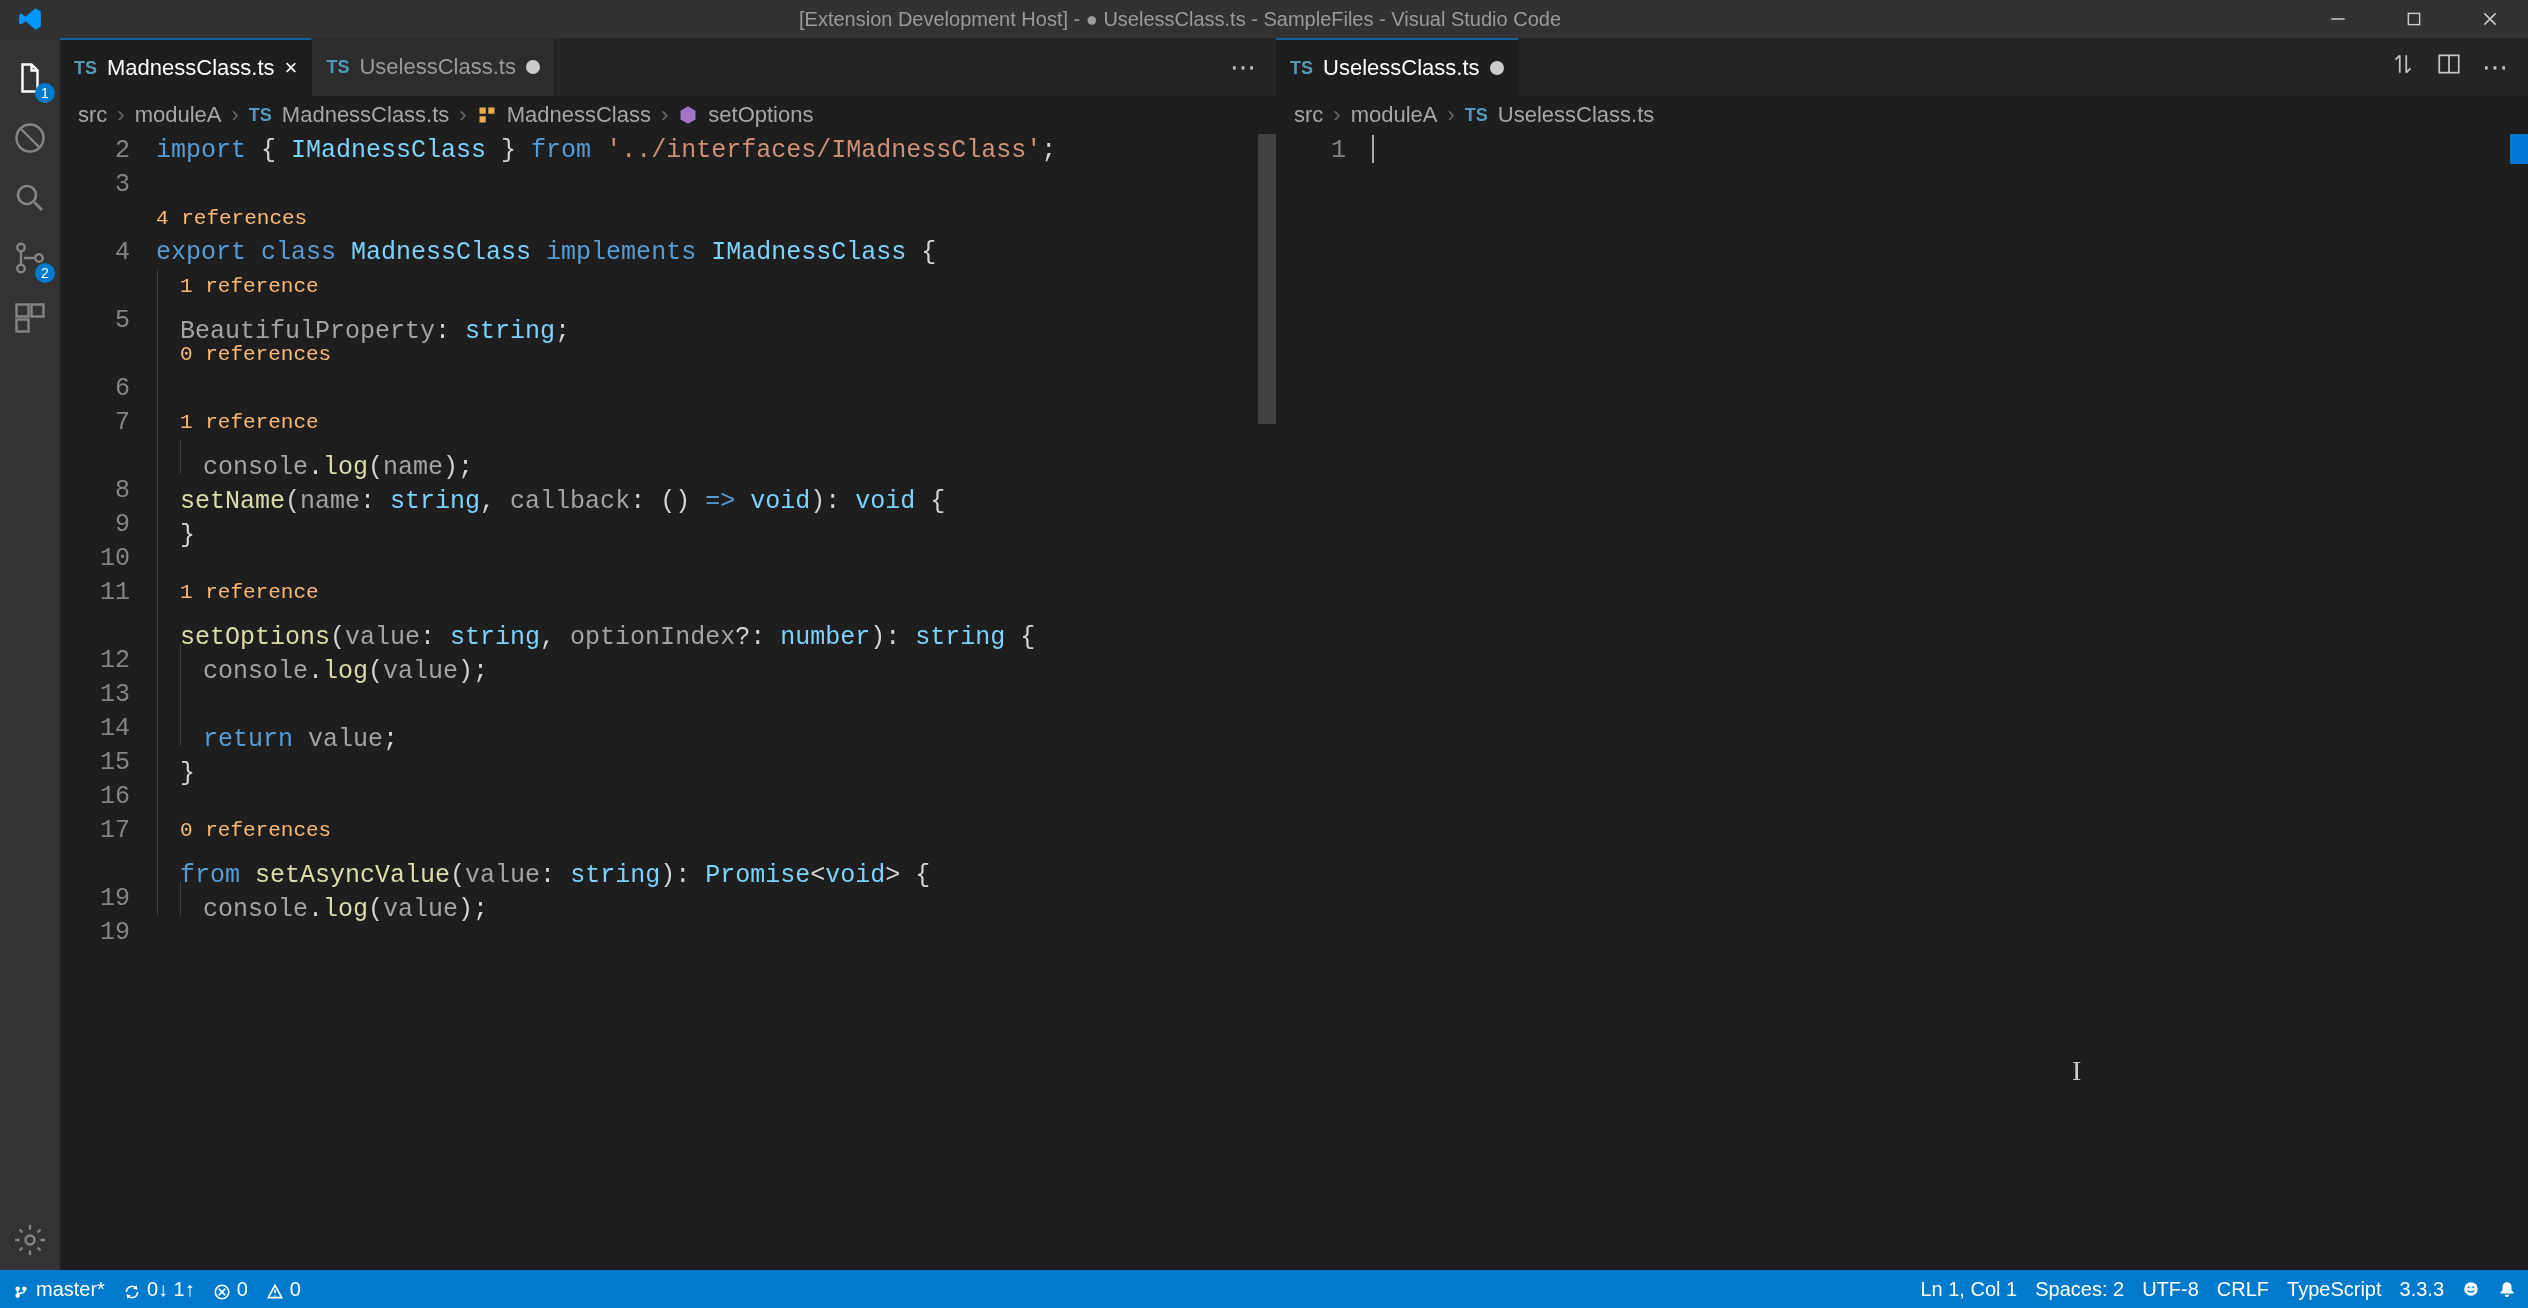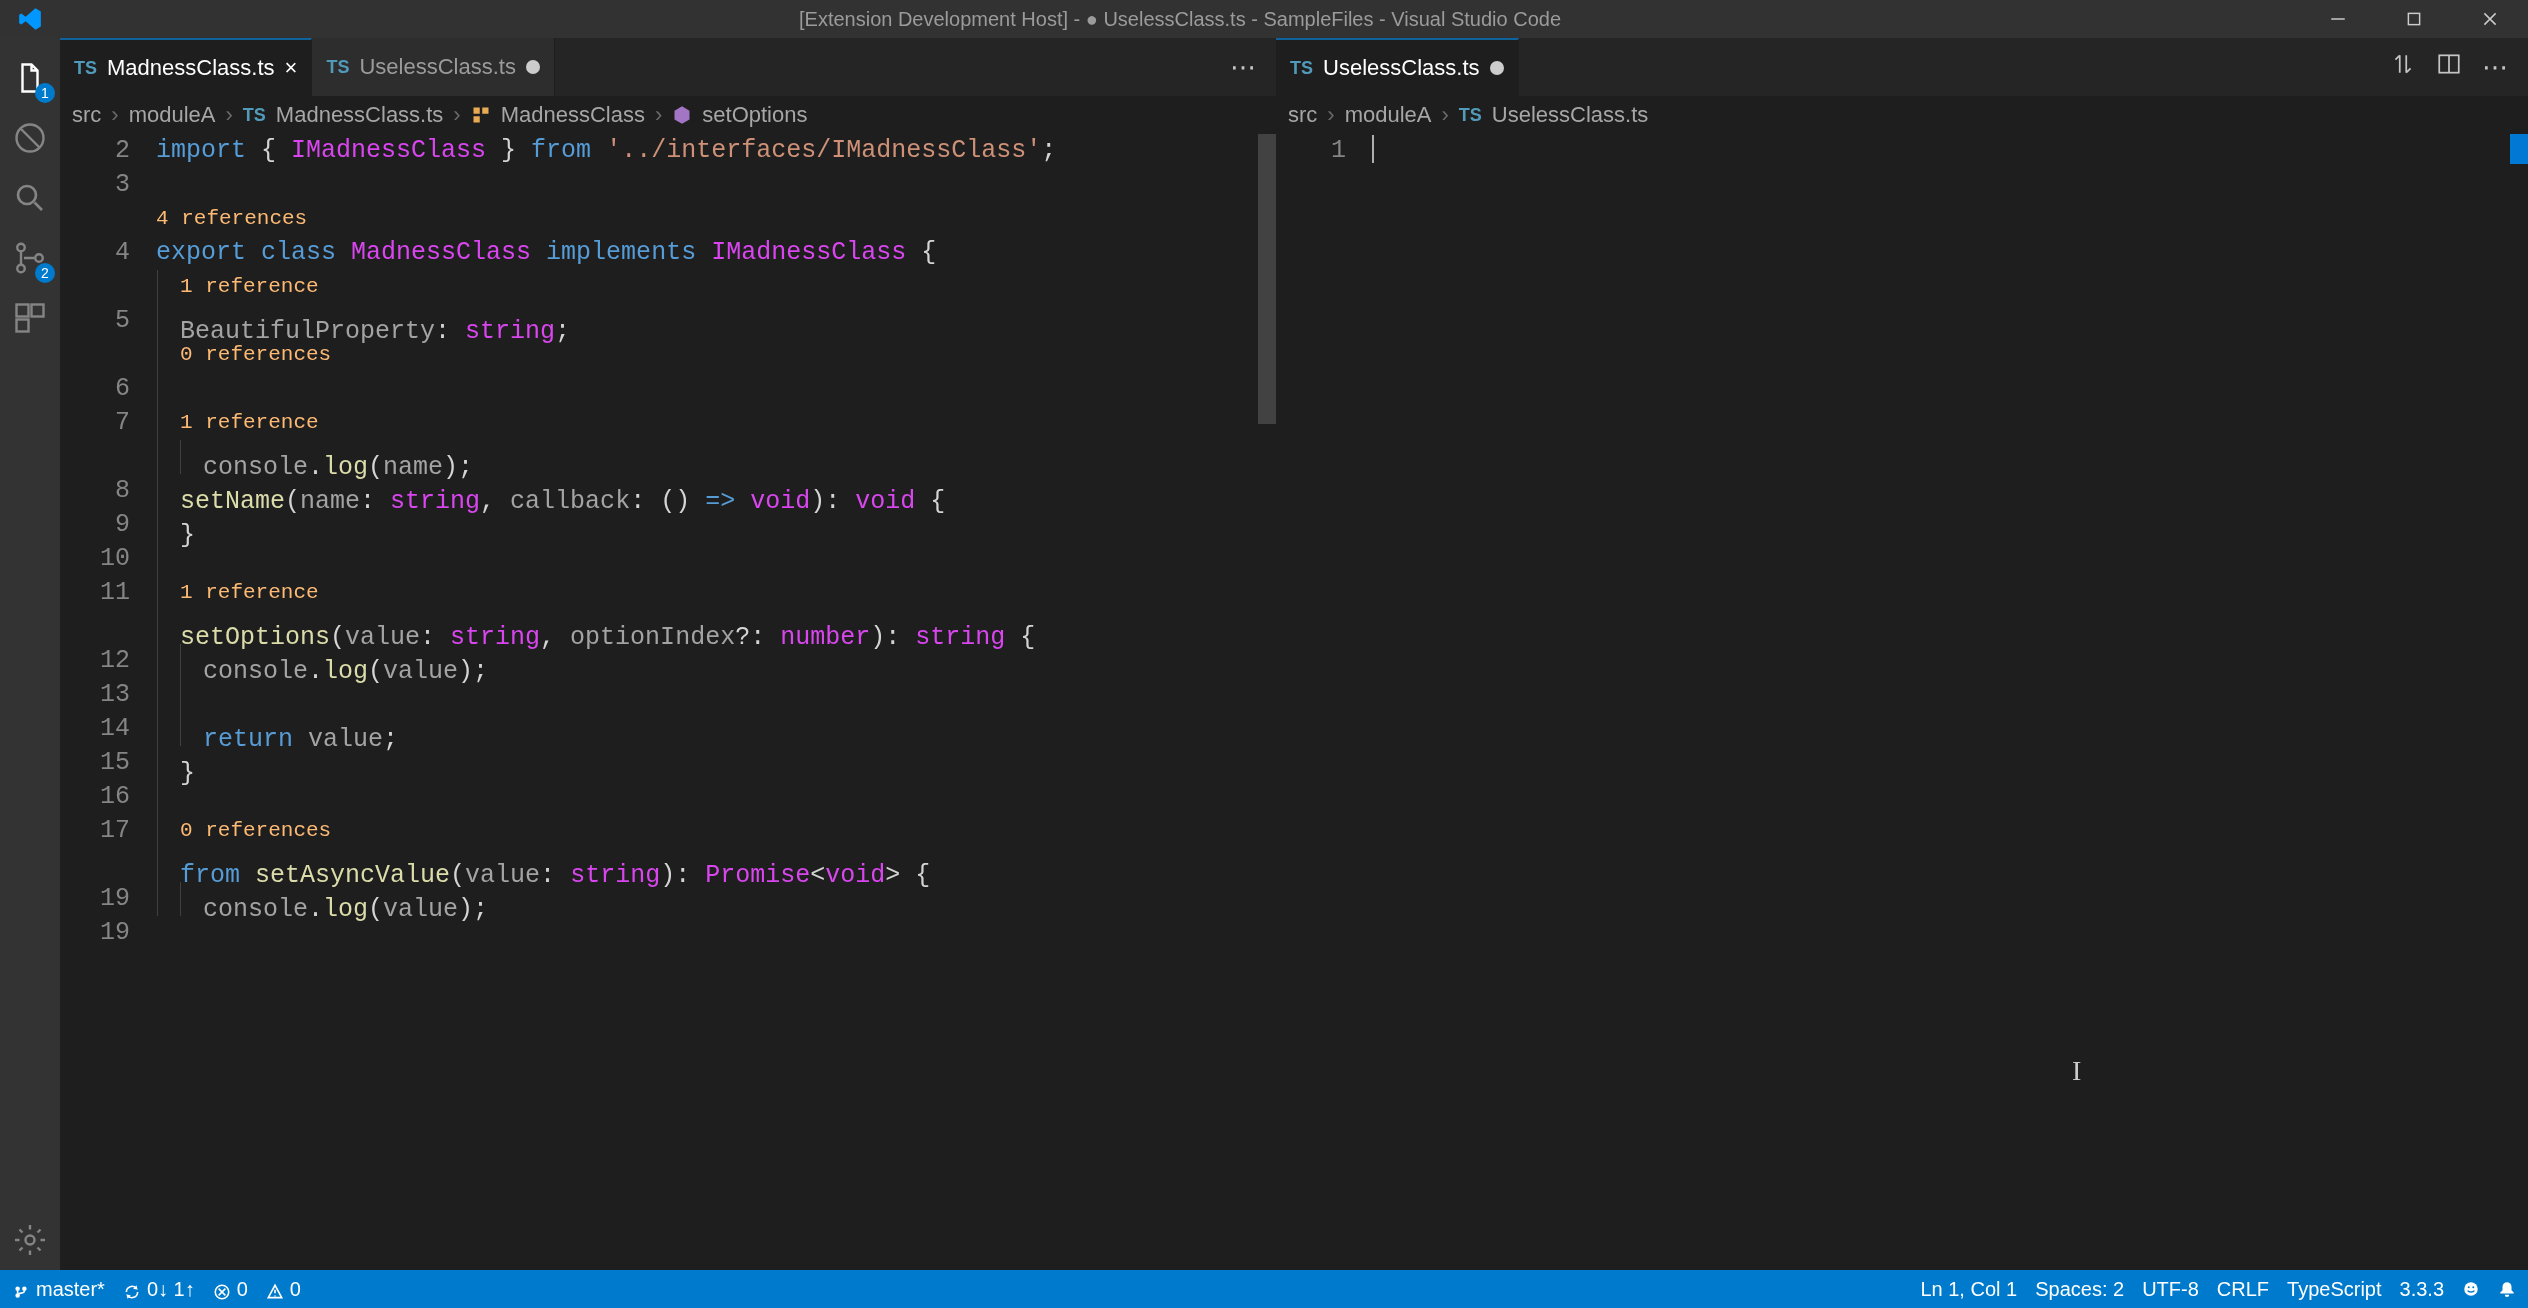--- a/index.html
+++ b/index.html
@@ -111,21 +111,21 @@
 .tab .close { font-size:22px; }
 .tabs-spacer { flex:1; }
 .tabs-actions { display:flex; align-items:center; gap:20px; padding:0 18px; color:#c5c5c5;}
 .tabs-actions svg { width:26px; height:26px; }
 .dots { font-size:26px; letter-spacing:2px; }
 
 .breadcrumbs {
   display:flex;
   align-items:center;
   gap:10px;
-  padding:6px 18px 6px 12px;
+  padding:6px 18px 6px 18px;
   font-size:22px;
   color:#a6a6a6;
   background:#1e1e1e;
   flex-shrink:0;
 }
 .breadcrumbs .sep { color:#6a6a6a; }
 .breadcrumbs .sym-icon { display:inline-flex; align-items:center;}
 
 .code-area {
   display:flex;
@@ -159,21 +159,21 @@
 }
 .code .row { height:34px; white-space:pre; }
 .codelens {
   height:34px;
   color:#fdba74;
   font-size:21px;
   display:flex;
   align-items:center;
 }
 .k { color:#569cd6; }
-.t { color:#d946ef;text-align:center; }
+.t { color:#7dd3fc;text-align:center; }
 .s { color:#ce9178; }
 .v { color:#a3a3a3;text-align:center; }
 .m { color:#dcdcaa; }
 .indent-guide {
   border-left: 1px solid #404040;
   padding-left: 22px;
   display:inline-block;
   height:100%;
   margin-left:1px;
 }

